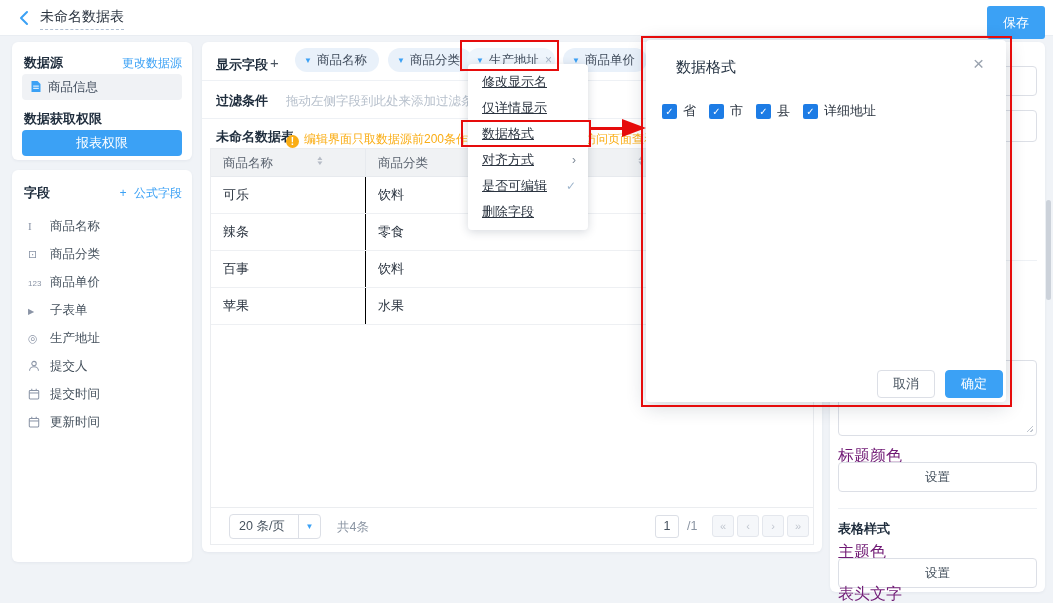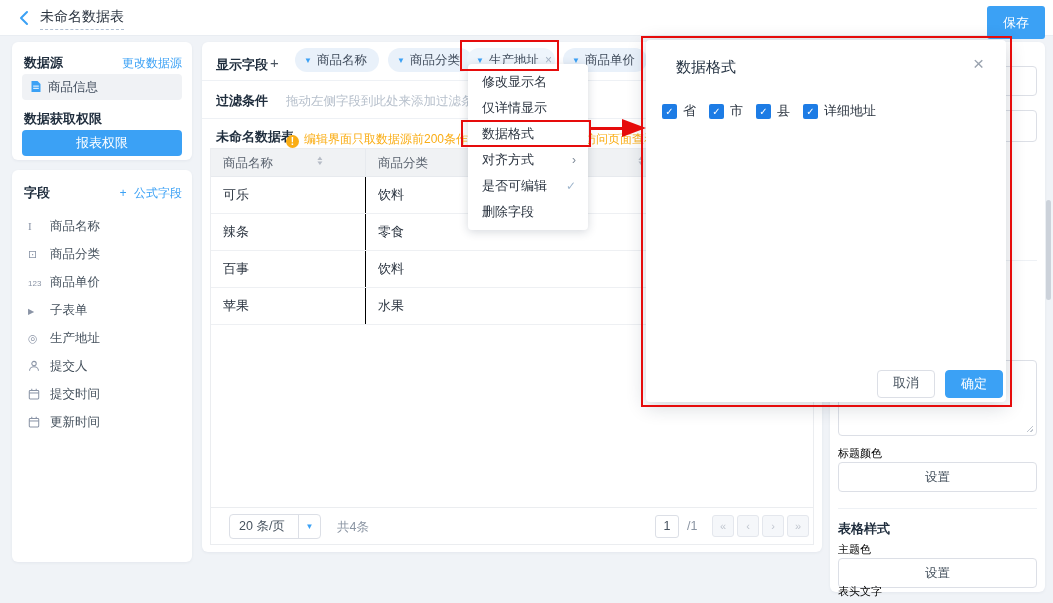--- a/index.html
+++ b/index.html
@@ -50,40 +50,40 @@
   .tbl-foot { position:absolute; left:0; bottom:0; width:100%; height:37px; border-top:1px solid #ebedf0; background:#fff; }
   .psize { position:absolute; left:18px; top:6px; width:92px; height:25px; border:1px solid #dcdfe6; border-radius:4px; font-size:12.5px; color:#46525e; line-height:23px; padding-left:9px; cursor:pointer; }
   .psize .dd { position:absolute; right:0; top:0; width:22px; height:23px; border-left:1px solid #dcdfe6; text-align:center; color:#3ba1f5; font-size:8px; line-height:23px; }
   .ptotal { position:absolute; left:126px; top:11px; font-size:12.5px; color:#8a94a2; }
   .pnum { position:absolute; top:7px; width:24px; height:23px; border:1px solid #dcdfe6; border-radius:3px; text-align:center; font-size:12.5px; line-height:21px; color:#46525e; }
   .pof { position:absolute; top:11px; font-size:12.5px; color:#8a94a2; }
   .pnav { position:absolute; top:7px; width:22px; height:22px; background:#f5f7fa; border:1px solid #e4e7ed; border-radius:3px; text-align:center; font-size:11px; line-height:20px; color:#c0c6cf; cursor:pointer; }
 
   
   .menu { position:absolute; left:468px; top:64px; width:120px; background:#fff; border-radius:4px; box-shadow:0 2px 10px rgba(30,45,70,.18); z-index:20; padding:5px 0; }
-  .menu-item { height:26px; line-height:26px; font-size:13px; color:#2b3440; padding:0 14px; position:relative; cursor:pointer; white-space:nowrap; }
+  .menu-item { height:26px; line-height:26px; font-size:13px; color:#2b3440; padding:0 14px; position:relative; cursor:pointer; white-space:nowrap;text-decoration:underline; }
   .menu-item .suffix { position:absolute; right:12px; color:#7e8a98; font-size:12px; }
   .menu-item .suffix.chk { color:#9fb6cd; }
 
   
-  .rp-label { font-size:11px; color:#000000;text-align:center; }
+  .rp-label { font-size:16px; color:#701a75;text-align:center; }
   .rp-box { position:absolute; left:8px; width:199px; border:1px solid #dcdfe6; border-radius:4px; background:#fff; }
   .set-btn { height:30px; text-align:center; font-size:12.5px; color:#46525e; line-height:28px; cursor:pointer; }
   .resize-corner { position:absolute; right:3px; bottom:3px; width:7px; height:7px; background:linear-gradient(135deg, transparent 54%, #c0c6cf 54%, #c0c6cf 64%, transparent 64%, transparent 76%, #c0c6cf 76%, #c0c6cf 86%, transparent 86%); }
 
   
   .modal { position:absolute; left:646px; top:40px; width:360px; height:362px; background:#fff; border-radius:4px; box-shadow:0 4px 20px rgba(20,35,60,.2); z-index:30; }
   .modal-title { position:absolute; left:30px; top:18px; font-size:15px; color:#1f2d3d; }
   .modal-close { position:absolute; right:22px; top:14px; font-size:19px; color:#9aa3af; cursor:pointer; line-height:19px; }
   .cb-row { position:absolute; left:16px; top:62px; display:flex; }
   .cb-item { display:flex; align-items:center; margin-right:13px; cursor:pointer; }
   .cb-box { width:15px; height:15px; background:#1d7ce5; border-radius:2px; color:#fff; font-size:10px; text-align:center; line-height:15px; margin-right:6px; }
   .cb-label { font-size:13px; color:#2b3440; }
   .m-btn { position:absolute; top:330px; width:58px; height:28px; border-radius:4px; font-size:13px; text-align:center; line-height:26px; cursor:pointer; }
-  .m-cancel { left:231px; background:#fff; border:1px solid #dcdfe6; color:#46525e;font-family:Liberation Mono, monospace; }
+  .m-cancel { left:231px; background:#fff; border:1px solid #dcdfe6; color:#46525e; }
   .m-ok { left:299px; background:#3ba1f5; border:1px solid #3ba1f5; color:#fff; }
 
   
   .red-rect { position:absolute; border:2px solid #e60c0c; z-index:40; pointer-events:none; }
   .arrow-line { position:absolute; left:590px; top:127px; width:34px; height:3px; background:#e60c0c; z-index:41; }
   .arrow-head { position:absolute; left:622px; top:119px; width:0; height:0; border-top:9px solid transparent; border-bottom:9px solid transparent; border-left:24px solid #e60c0c; z-index:41; }
 
   .scroll-thumb { position:absolute; left:1046px; top:200px; width:5px; height:100px; background:#ccd2da; border-radius:3px; z-index:45; cursor:pointer; }
 </style>
 </head>

